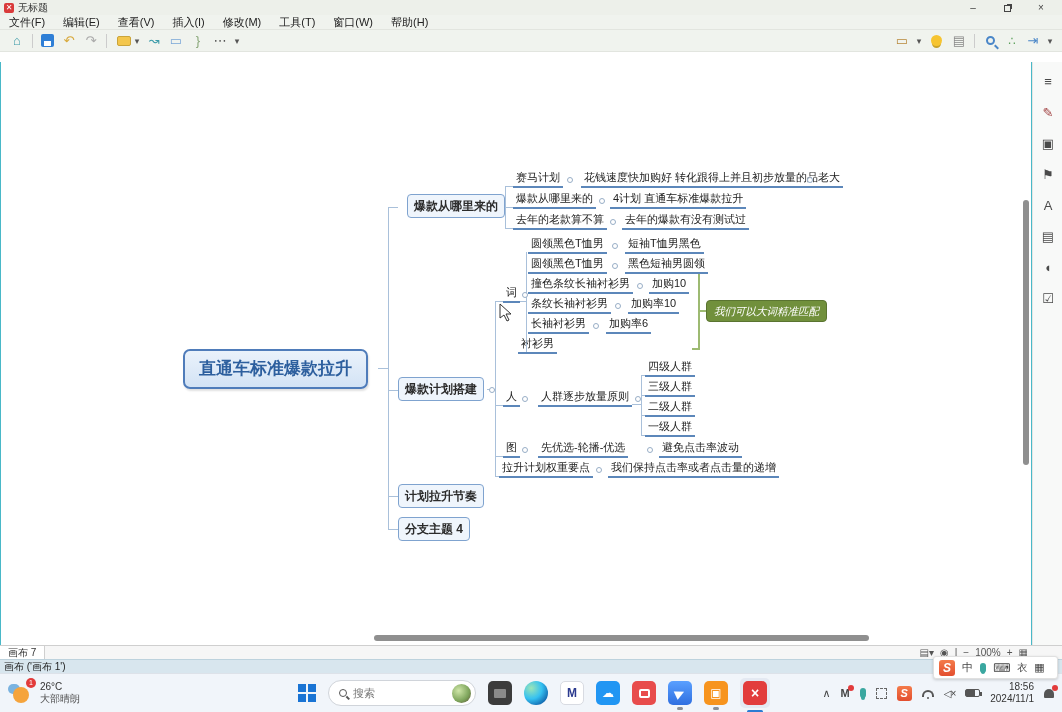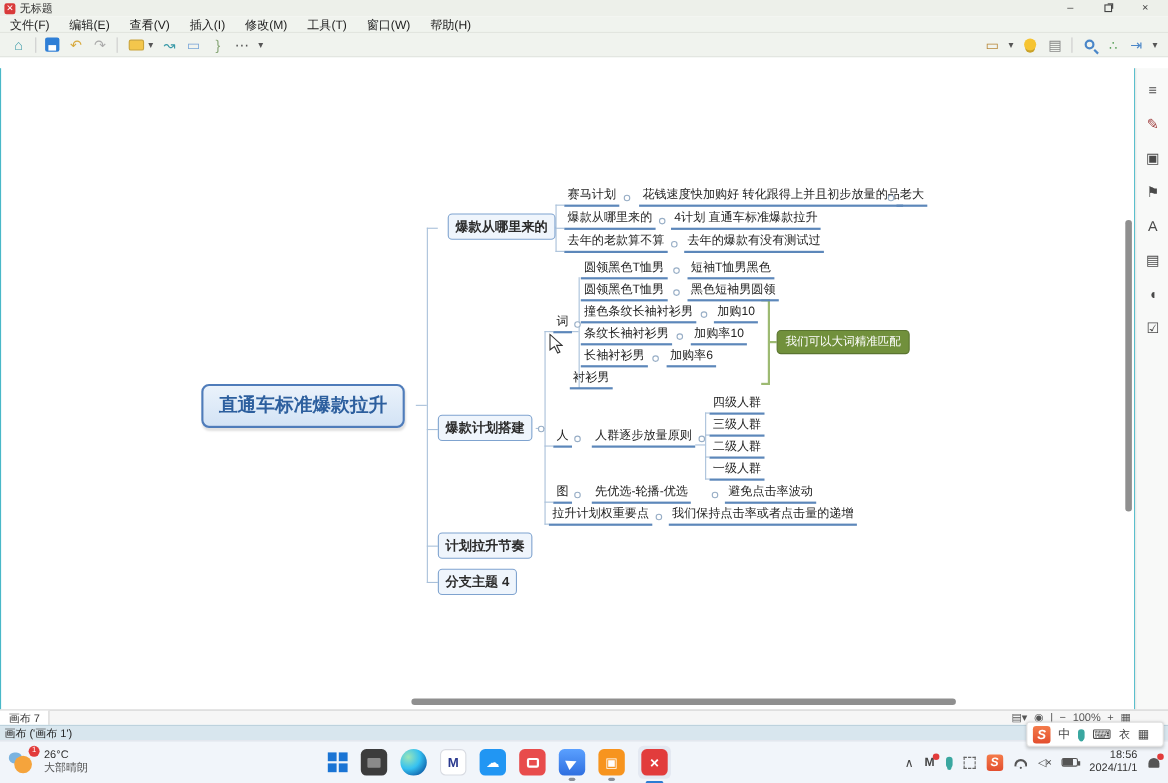--- a/index.html
+++ b/index.html
@@ -30,21 +30,21 @@
   .dtab.active{color:#c8872f}
   .dtab .x{color:#333;margin-left:3px;font-size:8px}
   
   #canvas{position:absolute;left:0;top:62px;width:1032px;height:583px;background:#fff;border-left:1px solid #49b8c8;border-right:1px solid #49b8c8;overflow:hidden}
   .ul{position:absolute;font-size:11px;line-height:13px;color:#222;border-bottom:2px solid #5c87ba;padding:0 3px 2px;white-space:nowrap}
   .bx{position:absolute;font-size:12px;line-height:16px;font-weight:600;color:#2b2b2b;border:1px solid #7fa3cf;background:#eff5fc;border-radius:4px;padding:3px 6px;white-space:nowrap}
   .root{position:absolute;font-size:17px;line-height:22px;font-weight:bold;color:#2d5f9e;border:2px solid #4f7cba;background:linear-gradient(#eaf2fb,#d3e3f5);border-radius:7px;padding:7px 14px;white-space:nowrap;box-shadow:1px 2px 2px rgba(0,0,0,.12)}
   .ln{position:absolute;background:#a9c0da}
   .gln{position:absolute;background:#9dba72}
   .circ{position:absolute;width:6px;height:6px;border:1px solid #98aec6;border-radius:50%;background:#fff}
-  .sum{position:absolute;font-size:10.5px;line-height:14px;color:#fff;background:#71903c;border:1px solid #5a7430;border-radius:4px;padding:3px 7px;white-space:nowrap}
+  .sum{position:absolute;font-size:10.5px;line-height:14px;font-style:italic;color:#fff;background:#71903c;border:1px solid #5a7430;border-radius:4px;padding:3px 7px;white-space:nowrap}
   .vthumb{position:absolute;left:1022px;top:200px;width:6px;height:265px;background:#8f8f8f;border-radius:3px}
   .hthumb{position:absolute;left:373px;top:573px;width:495px;height:6px;background:#8f8f8f;border-radius:3px}
   
   #rightstrip{position:absolute;right:0;top:62px;width:30px;height:583px;background:#f8f9f8;border-left:1px solid #e4e6e3}
   .rsico{position:absolute;left:7px;width:16px;height:16px;font-size:13px;line-height:16px;text-align:center;color:#4a4a4a}
   
   .canvastabs{position:absolute;left:0;top:645px;width:1062px;height:14px;background:#f6f6f6;border-top:1px solid #cfcfcf;display:flex;align-items:center;font-size:10px;color:#333}
   .ctab{background:#fff;border-right:1px solid #cfcfcf;height:100%;display:flex;align-items:center;padding:0 8px}
   .zoomctl{margin-left:auto;display:flex;align-items:center;gap:6px;padding-right:34px;color:#555;font-size:10px}
   .statusbar{position:absolute;left:0;top:659px;width:1062px;height:14px;background:#d8e6ee;border-top:1px solid #bdd2dd;font-size:10px;color:#222;display:flex;align-items:center;padding-left:4px}
@@ -304,20 +304,25 @@
       </span>
     </div>
 
     <div class="centericons">
       <span class="winlogo">
           <i></i>
           <i></i>
           <i></i>
           <i></i>
         </span>
+      <span class="searchpill">
+        <span class="minimag"></span>
+        <input placeholder="搜索" style="">
+        <span class="avatar"></span>
+      </span>
       <span class="appic explorer">
           <i></i>
         </span>
       <span class="appic edge"></span>
       <span class="appic mapp">M</span>
       <span class="appic cloudapp">☁</span>
       <span class="appic redapp">
           <i></i>
         </span>
       <span class="appic curapp">

